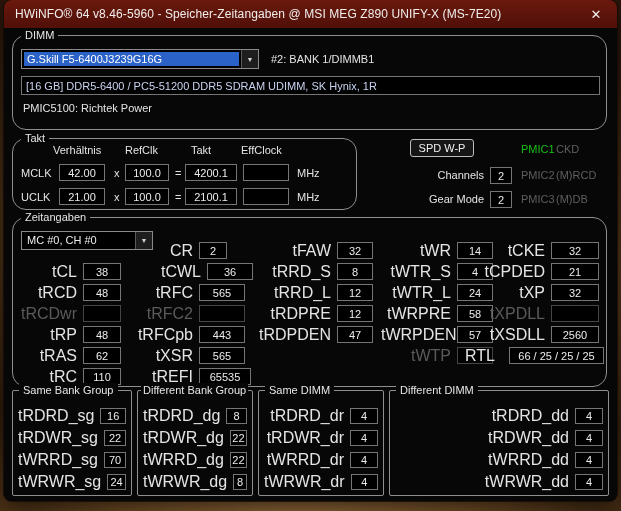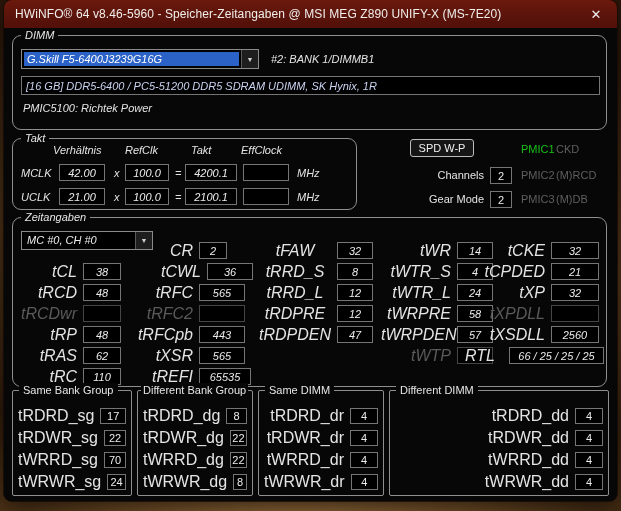--- a/index.html
+++ b/index.html
@@ -22,21 +22,21 @@
     background: linear-gradient(180deg, #6b190d 0%, #5a130a 60%, #511008 100%);
     display: flex; align-items: center; color: #f0eeec; font-size: 12px;
     padding-left: 11px; letter-spacing: .1px;
   }
   .close-btn {
     margin-left: auto; width: 42px; height: 28px; display:flex; align-items:center;
     justify-content:center; font-size: 13px; color:#eee; cursor: default;
   }
   .content { position:absolute; top:28px; left:0; right:0; bottom:0; background:#070707; }
 
-  .group { position:absolute; border:1px solid #8f8f8f; border-radius:9px;font-style:italic; }
+  .group { position:absolute; border:1px solid #8f8f8f; border-radius:14px; }
   .legend {
     position:absolute; top:-8px; left:8px; background:#070707; padding:0 4px;
     font-size:11px; color:#e6e6e6; line-height:14px; white-space:nowrap;
   }
   .lab { color:#e4e4e4; font-size:16px; white-space:nowrap; }
   .lab.dis { color:#5a5a5a; }
   .txt { position:absolute; color:#e4e4e4; font-size:11px; white-space:nowrap;text-align:center; }
   .txt.dim { color:#5f5f5f; }
   .txt.green { color:#17c117; }
 
@@ -44,21 +44,21 @@
     background:#000; border:1px solid #757575; color:#ececec; font-size:11px;
     height:17px; display:inline-flex; align-items:center; justify-content:center;
     white-space:nowrap; overflow:hidden;
   }
   .field.dis { border-color:#454545; color:#666; }
   .afield { position:absolute; }
 
   .w22{width:22px}.w28{width:28px}.w36{width:36px}.w38{width:38px}
   .w44{width:44px}.w46{width:46px}.w48{width:48px}.w52{width:52px}.w95{width:95px}
   .lw38{width:38px;text-align:left}.lw60{width:60px;text-align:right}
-  .lw70{width:70px;text-align:right}.lw72{width:72px;text-align:center}
+  .lw70{width:70px;text-align:right}.lw72{width:72px;text-align:right}
 
   .combo {
     position:absolute; background:#000; border:1px solid #8a8a8a; display:flex;
     align-items:stretch; height:20px;
   }
   .combo .sel {
     flex:1; margin:2px; background:#2a62c8; color:#fff; font-size:11px;
     line-height:14px; padding:0 3px; white-space:nowrap; overflow:hidden;
   }
   .combo .plain { flex:1; color:#ececec; font-size:11px; line-height:17px; padding:0 5px; white-space:nowrap; overflow:hidden; }
@@ -276,21 +276,21 @@
         </div>
     </div>
 
     <div style="position:absolute;left:8px;top:362px;right:8px;height:106px;display:flex;gap:5px">
 
 
       <div class="bgroup" style="width:120px">
         <span class="legend" style="left:6px">Same Bank Group</span>
         <div class="brow" style="top:16px">
             <span class="lab">tRDRD_sg</span>
-            <span class="field">17</span>
+            <span class="field">16</span>
           </div>
         <div class="brow" style="top:38px">
             <span class="lab">tRDWR_sg</span>
             <span class="field">22</span>
           </div>
         <div class="brow" style="top:60px">
             <span class="lab">tWRRD_sg</span>
             <span class="field">70</span>
           </div>
         <div class="brow" style="top:82px">

